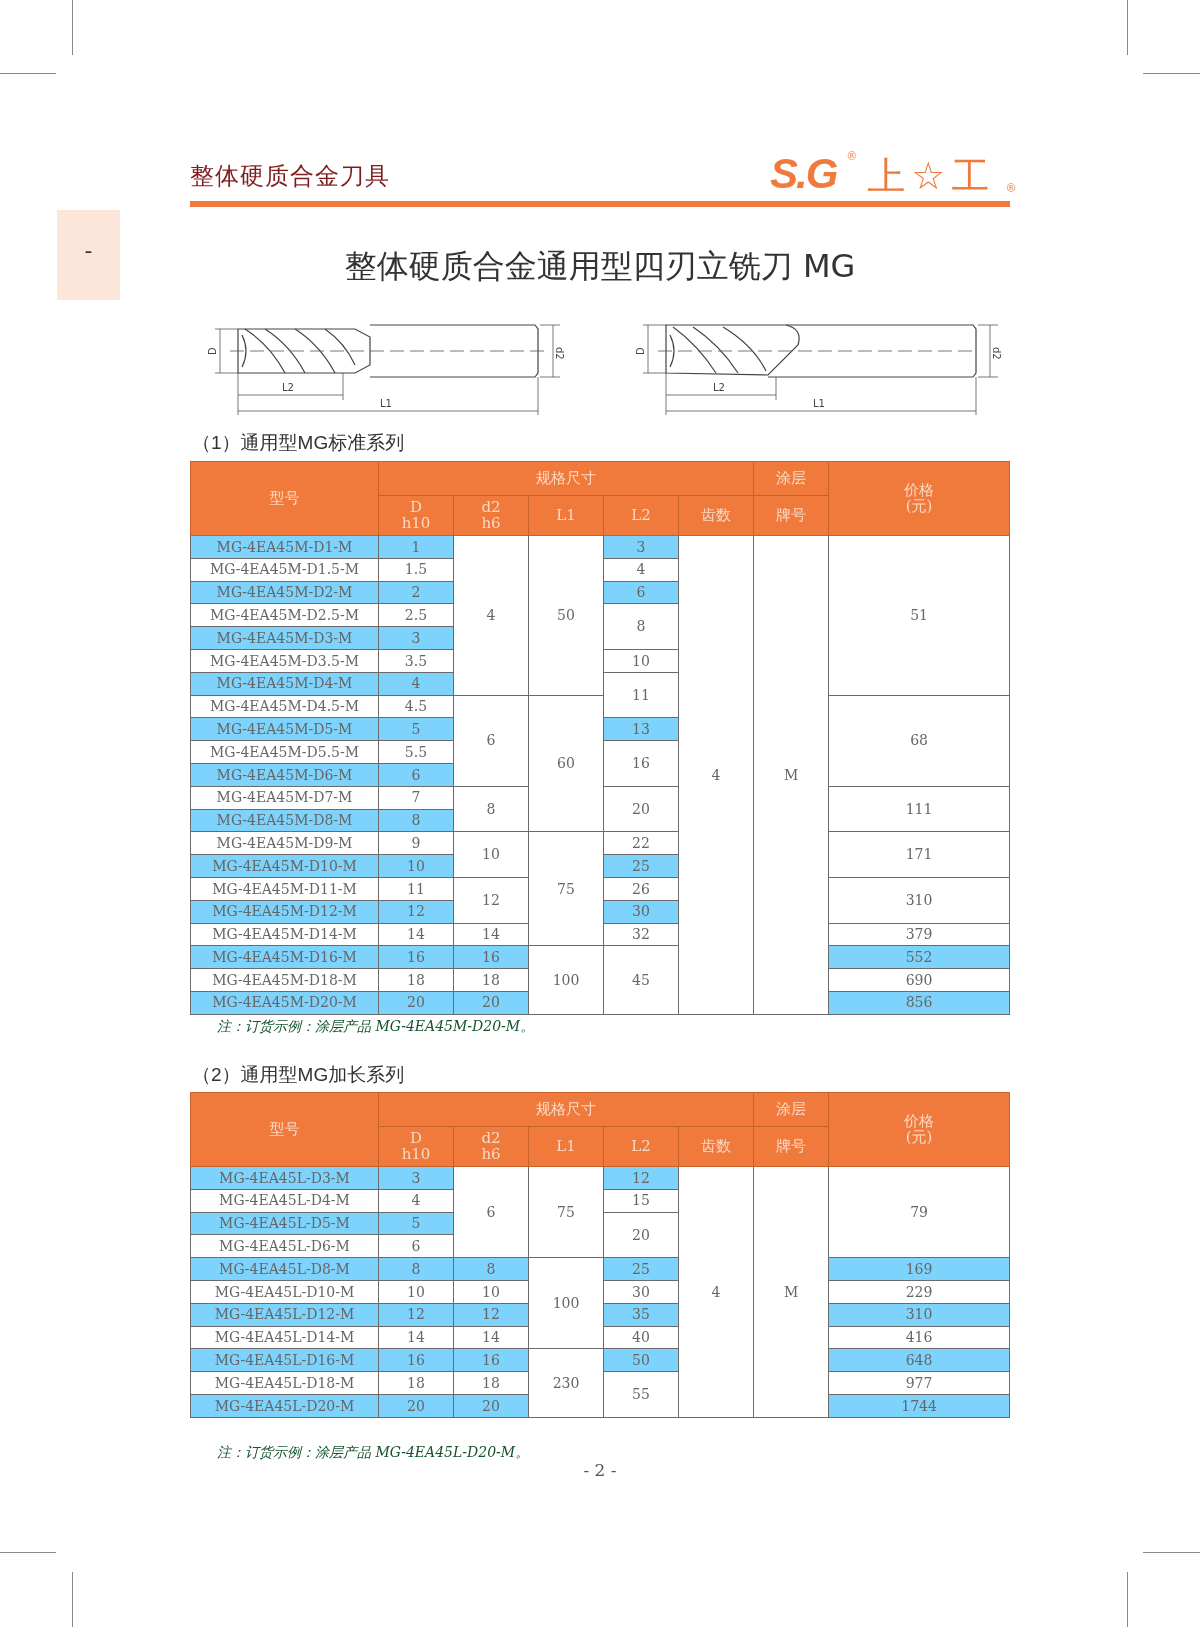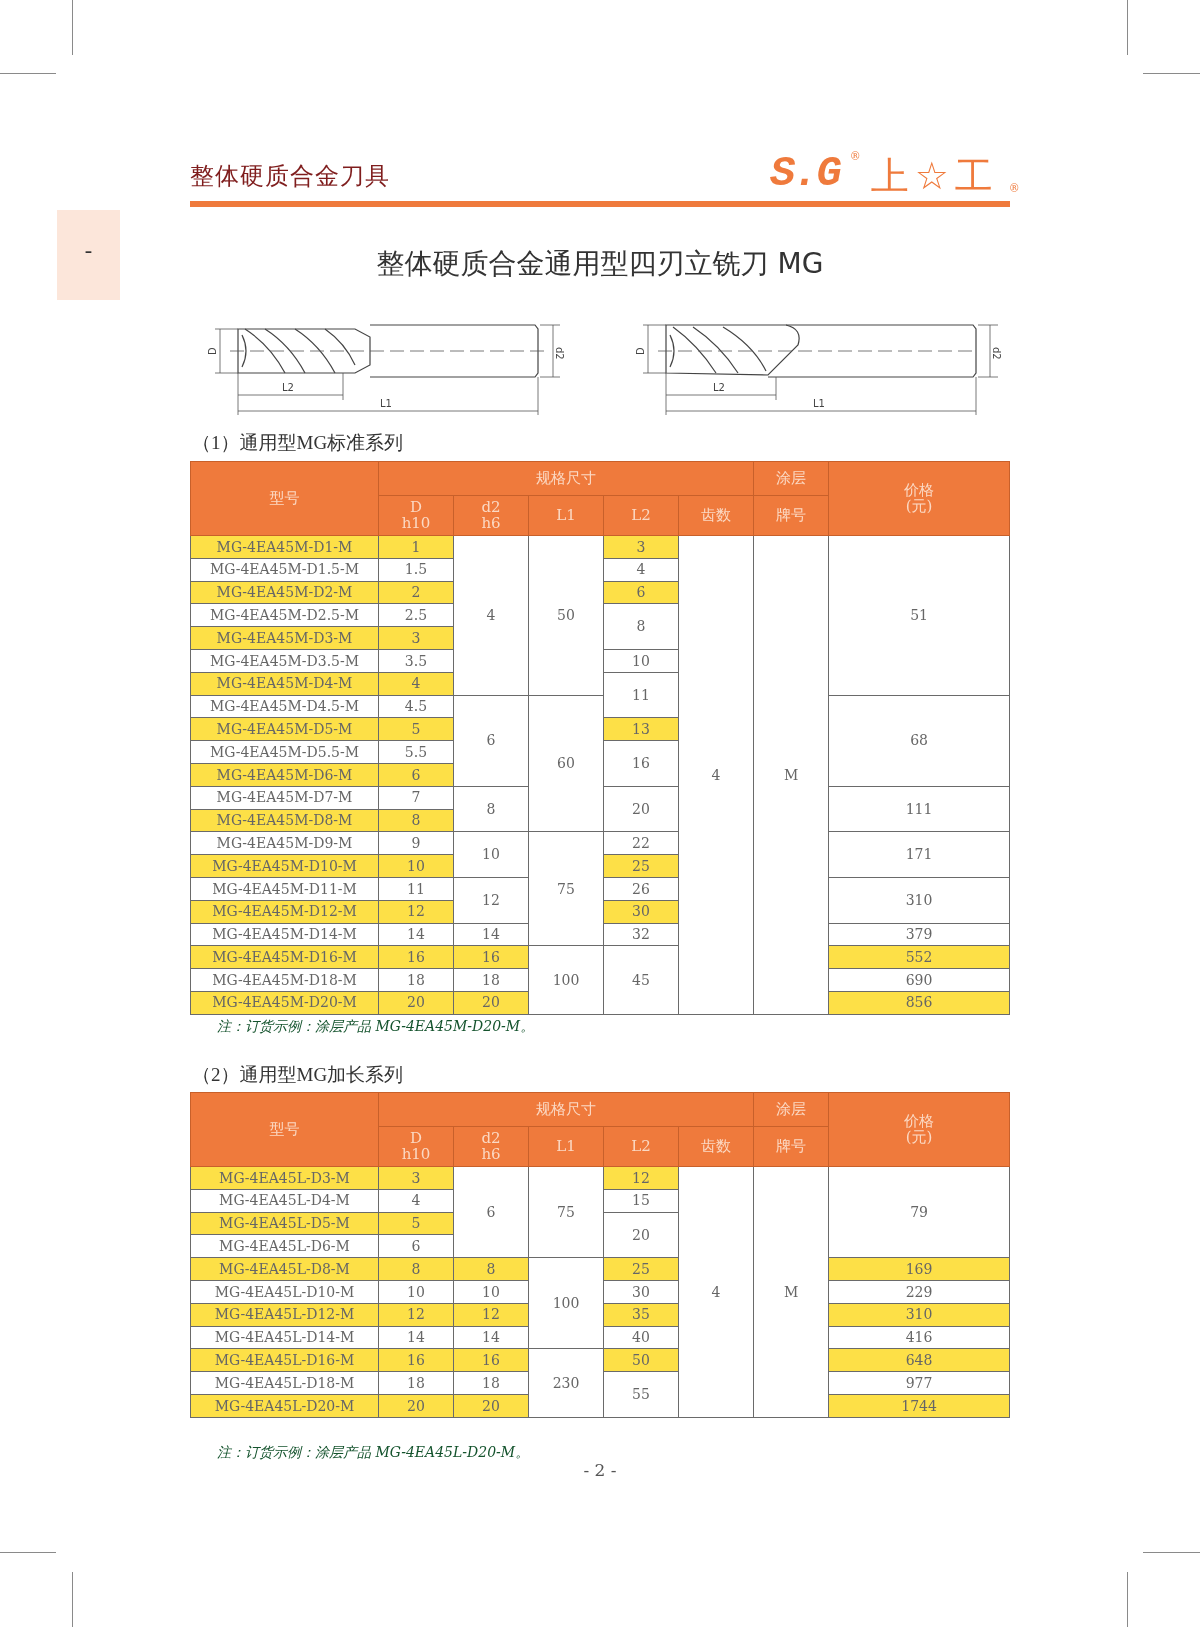--- a/index.html
+++ b/index.html
@@ -3,37 +3,37 @@
 <meta charset="utf-8">
 <style>
   * { box-sizing: border-box; margin: 0; padding: 0; }
   body { width: 1200px; height: 1627px; background: #fff; position: relative; overflow: hidden;
          font-family: "DejaVu Serif", serif; color: #555; }
   .crop { position: absolute; background: #8a8a8a; }
   .header-title { position: absolute; left: 190px; top: 160px; font-family: "DejaVu Sans", sans-serif;
          font-size: 24px; color: #7f1d1d; letter-spacing: 1px; }
   .header-line { position: absolute; left: 190px; top: 201px; width: 820px; height: 6px; background: #ef7a3c; }
   .logo { position: absolute; left: 770px; top: 150px; height: 45px; display: flex; align-items: flex-end; gap: 10px; }
-  .logo-sg { font-family: Liberation Mono, monospace; font-weight: bold; font-style: italic; font-size: 42px;
+  .logo-sg { font-family: Liberation Sans, sans-serif; font-weight: bold; font-style: italic; font-size: 42px;
          color: #ef7a3c; letter-spacing: -2px; line-height: 1; }
   .logo-cn { font-family: "DejaVu Sans", sans-serif; font-size: 38px; color: #ef7a3c; line-height: 1; letter-spacing: 6px; }
   .reg { font-size: 11px; color: #ef7a3c; }
   .side-tab { position: absolute; left: 57px; top: 210px; width: 63px; height: 90px; background: #fce6da;
          display: flex; align-items: center; justify-content: center; font-size: 22px; color: #333;
          font-family: "DejaVu Sans", sans-serif; padding-bottom: 10px; }
   .main-title { position: absolute; left: 0; width: 1200px; top: 245px; text-align: center;
-         font-family: "DejaVu Sans", sans-serif; font-size: 28px; color: #333; }
+         font-family: "DejaVu Sans", sans-serif; font-size: 32px; color: #333; }
   .diagram { position: absolute; top: 315px; }
-  .section-title { position: absolute; left: 192px; font-family: Liberation Serif, serif; font-size: 19px; color: #333; }
+  .section-title { position: absolute; left: 192px; font-family: Liberation Sans, sans-serif; font-size: 19px; color: #333; }
   table { position: absolute; left: 190px; width: 819px; border-collapse: collapse; table-layout: fixed;
          font-family: "DejaVu Serif", serif; font-size: 14px; color: #666; }
   td, th { border: 1px solid #6a6a6a; text-align: center; vertical-align: middle; height: 22.8px; padding: 0;
          font-weight: normal; line-height: 1.05; }
   th { background: #ef7a3c; color: #fbd9c4; border-color: #c8602a; font-size: 15px; }
-  td.g { background: #fde047; }
+  td.g { background: #7dd3fc; }
   td.w { background: #fff; }
   .note { position: absolute; left: 217px; font-size: 14px; color: #14532d; font-family: "DejaVu Serif", serif; font-style: italic; }
   .page-num { position: absolute; left: 0; width: 1200px; top: 1460px; text-align: center; font-size: 17px; color: #555; }
 </style>
 </head>
 <body>
 
 <div class="crop" style="left:72px;top:0;width:1px;height:55px;"></div>
 <div class="crop" style="left:1127px;top:0;width:1px;height:55px;"></div>
 <div class="crop" style="left:0;top:73px;width:56px;height:1px;"></div>

